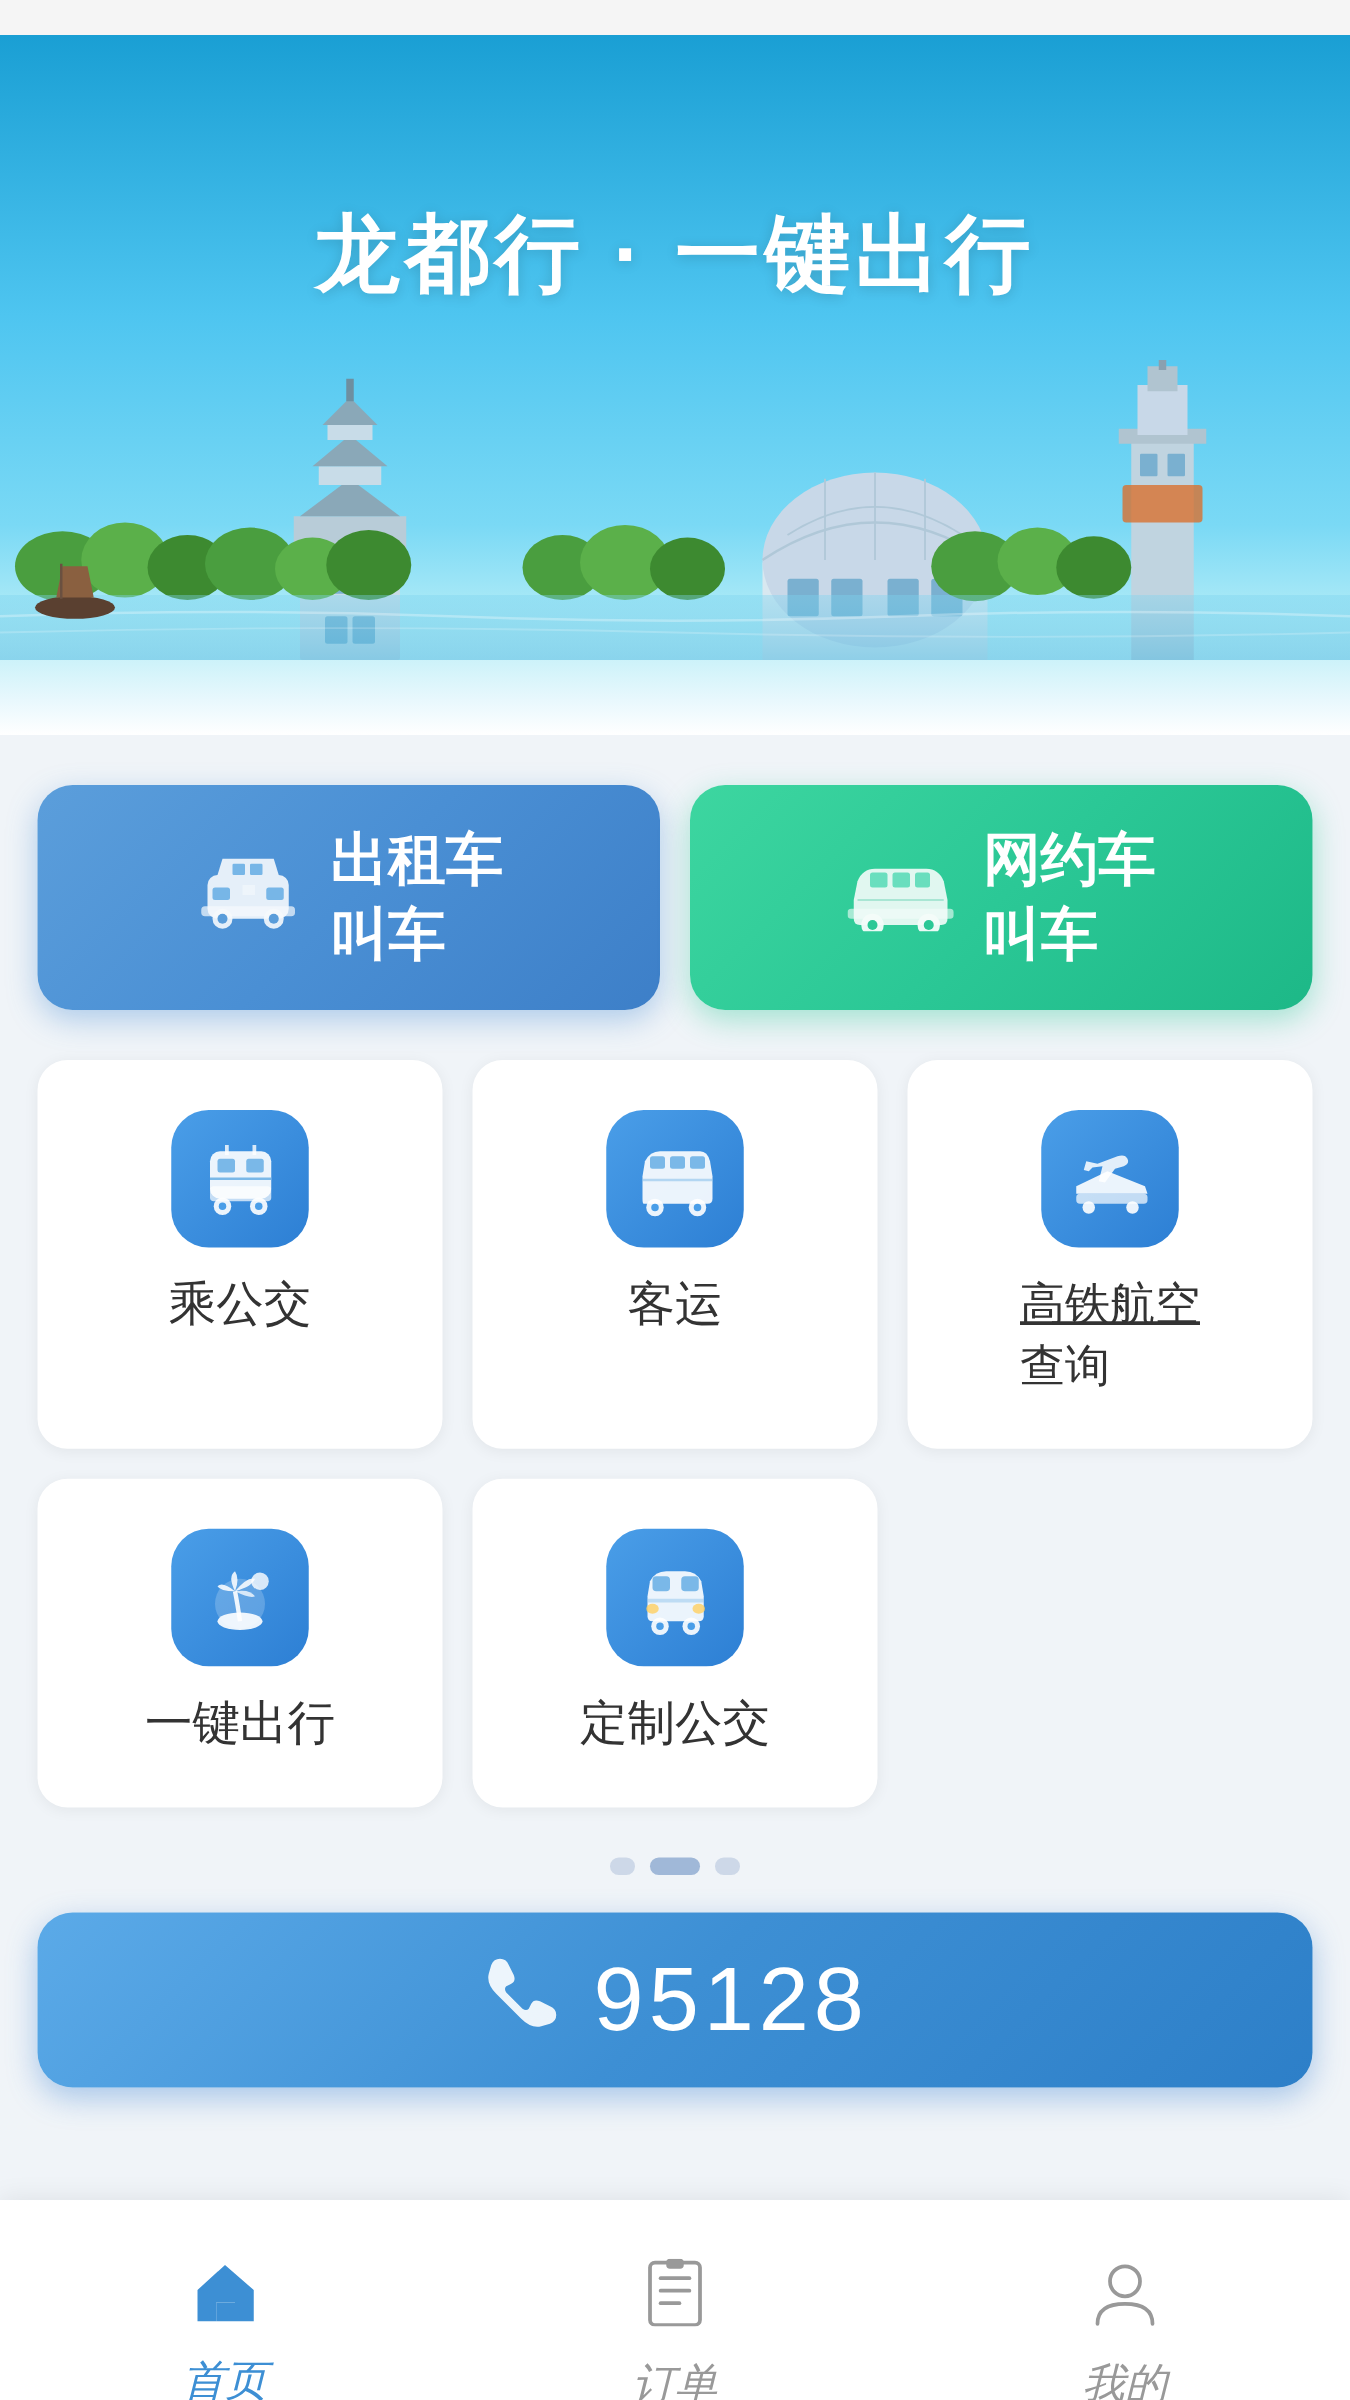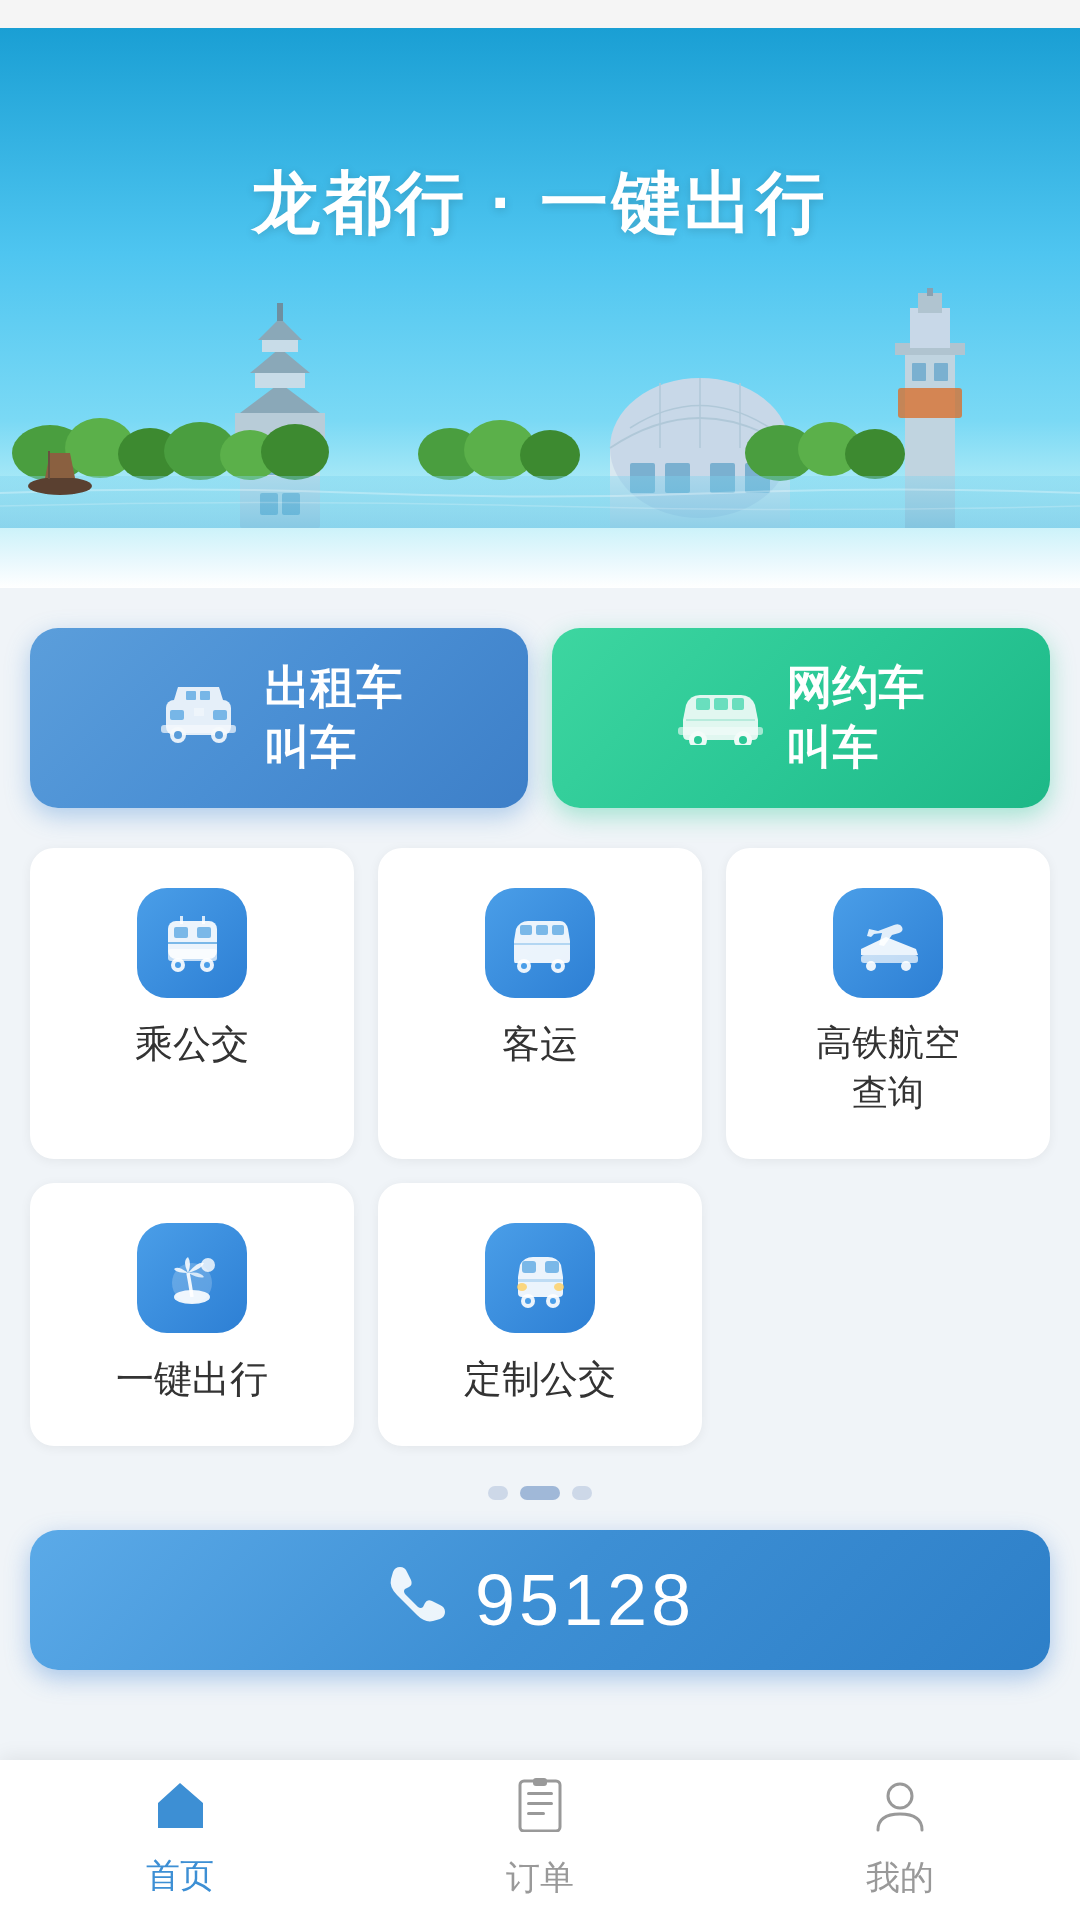--- a/index.html
+++ b/index.html
@@ -125,21 +125,21 @@
       align-items: center;
       justify-content: center;
       font-size: 58px;
       color: white;
     }
 
     .service-label {
       font-size: 38px;
       color: #333;
       font-weight: 500;
-      text-align: center;
+      text-align: left;
       line-height: 1.4;
     }
 
     
     .hotline-btn {
       width: 100%;
       height: 140px;
       background: linear-gradient(135deg, #5baae8 0%, #3d8fd4 50%, #2d7fc8 100%);
       border-radius: 28px;
       border: none;
@@ -166,23 +166,24 @@
     
     .bottom-nav {
       position: fixed;
       bottom: 0;
       left: 0;
       width: 1080px;
       height: 160px;
       background: white;
       display: flex;
       align-items: flex-start;
-      padding-top: 8px;
+      padding-top: 37px;
       box-shadow: 0 -2px 20px rgba(0,0,0,0.08);
       z-index: 100;
+      font-style: italic;
     }
 
     .nav-item {
       flex: 1;
       display: flex;
       flex-direction: column;
       align-items: center;
       gap: 10px;
       cursor: pointer;
       padding-top: 10px;
@@ -421,21 +422,21 @@
 
           <path d="M5,38 L30,26 L60,38 L62,44 L5,44 Z" fill="white" opacity="0.9"></path>
           <rect x="5" y="44" width="57" height="8" rx="3" fill="white" opacity="0.7"></rect>
           <circle cx="15" cy="55" r="5" fill="white" opacity="0.9"></circle>
           <circle cx="50" cy="55" r="5" fill="white" opacity="0.9"></circle>
 
           <path d="M22,20 L38,14 Q44,12 46,16 Q48,20 43,22 L36,24 L28,35 L23,34 L26,22 L18,23 L15,26 L11,25 L13,18 Z" fill="white" opacity="0.85"></path>
         </svg>
       </div>
       <span class="service-label" style="font-size:36px;">
-        <span style="display:block;">高铁航空</span>
+        <span style="display:block;text-decoration:underline;">高铁航空</span>
         <span style="display:block;">查询</span>
       </span>
     </div>
 
     <div class="service-card">
       <div class="service-icon-wrap">
         <svg width="65" height="65" viewBox="0 0 65 65" fill="none" xmlns="http://www.w3.org/2000/svg">
 
           <circle cx="32" cy="38" r="20" fill="white" opacity="0.2"></circle>
 

